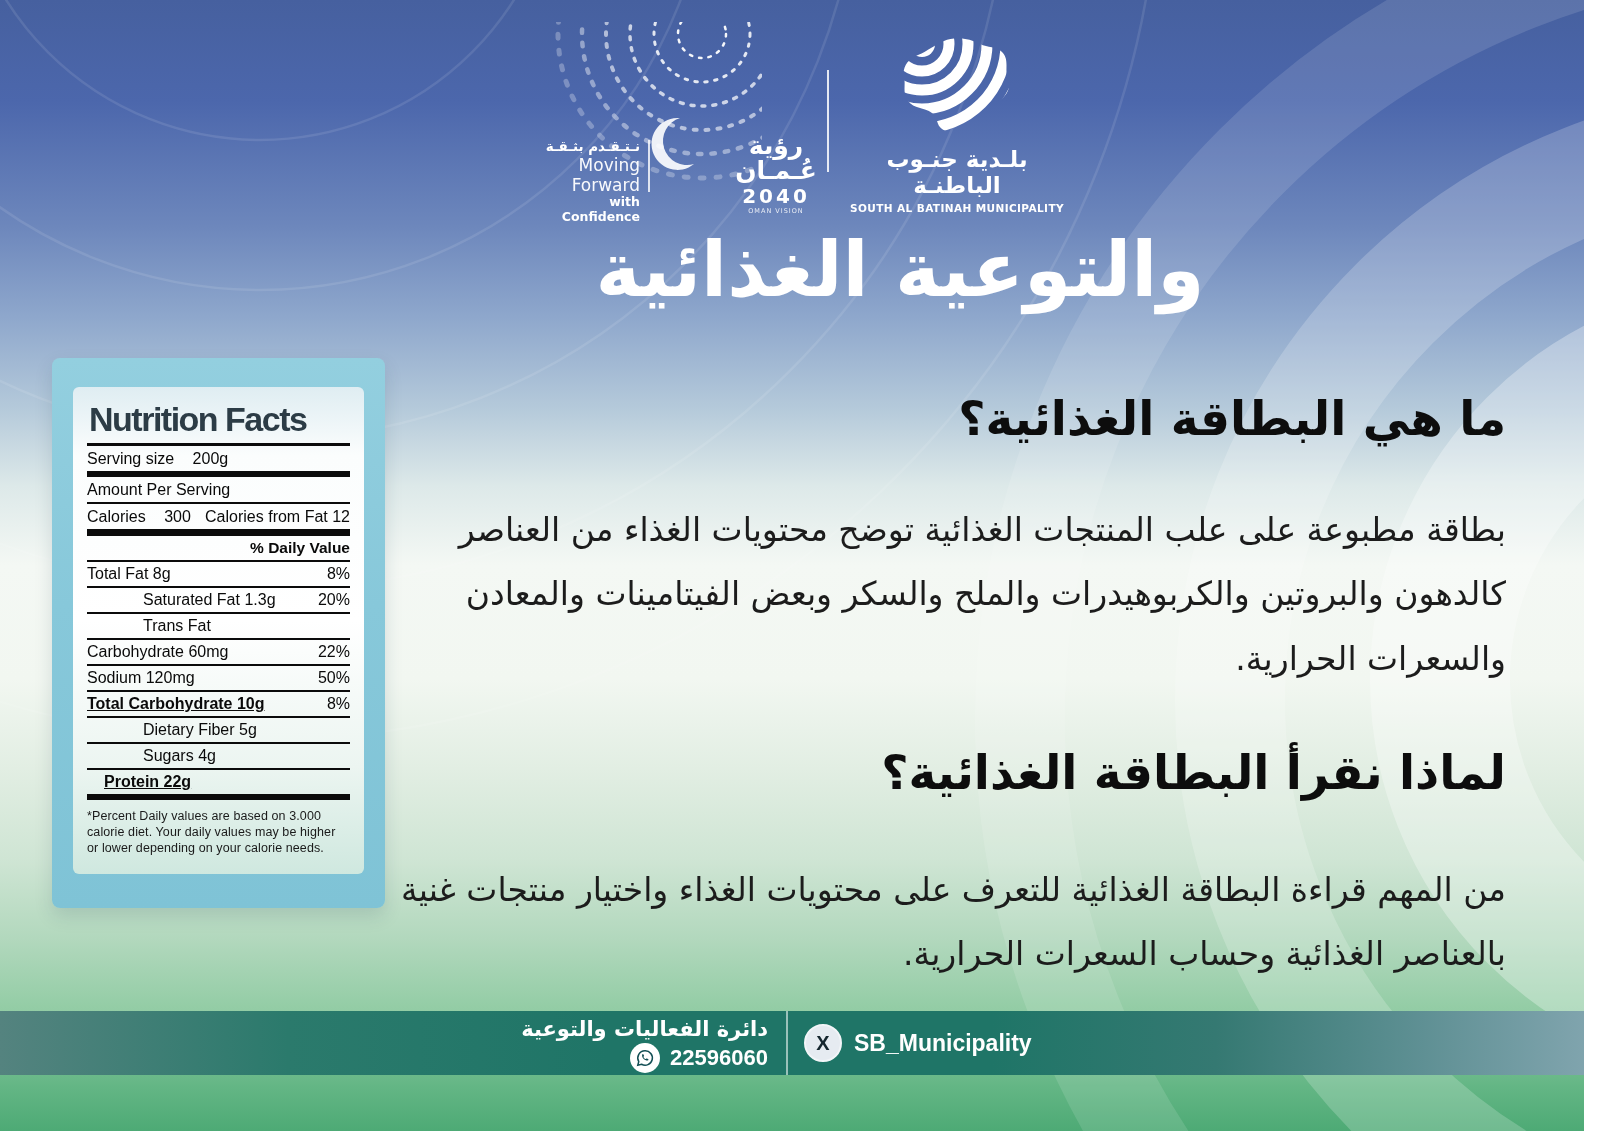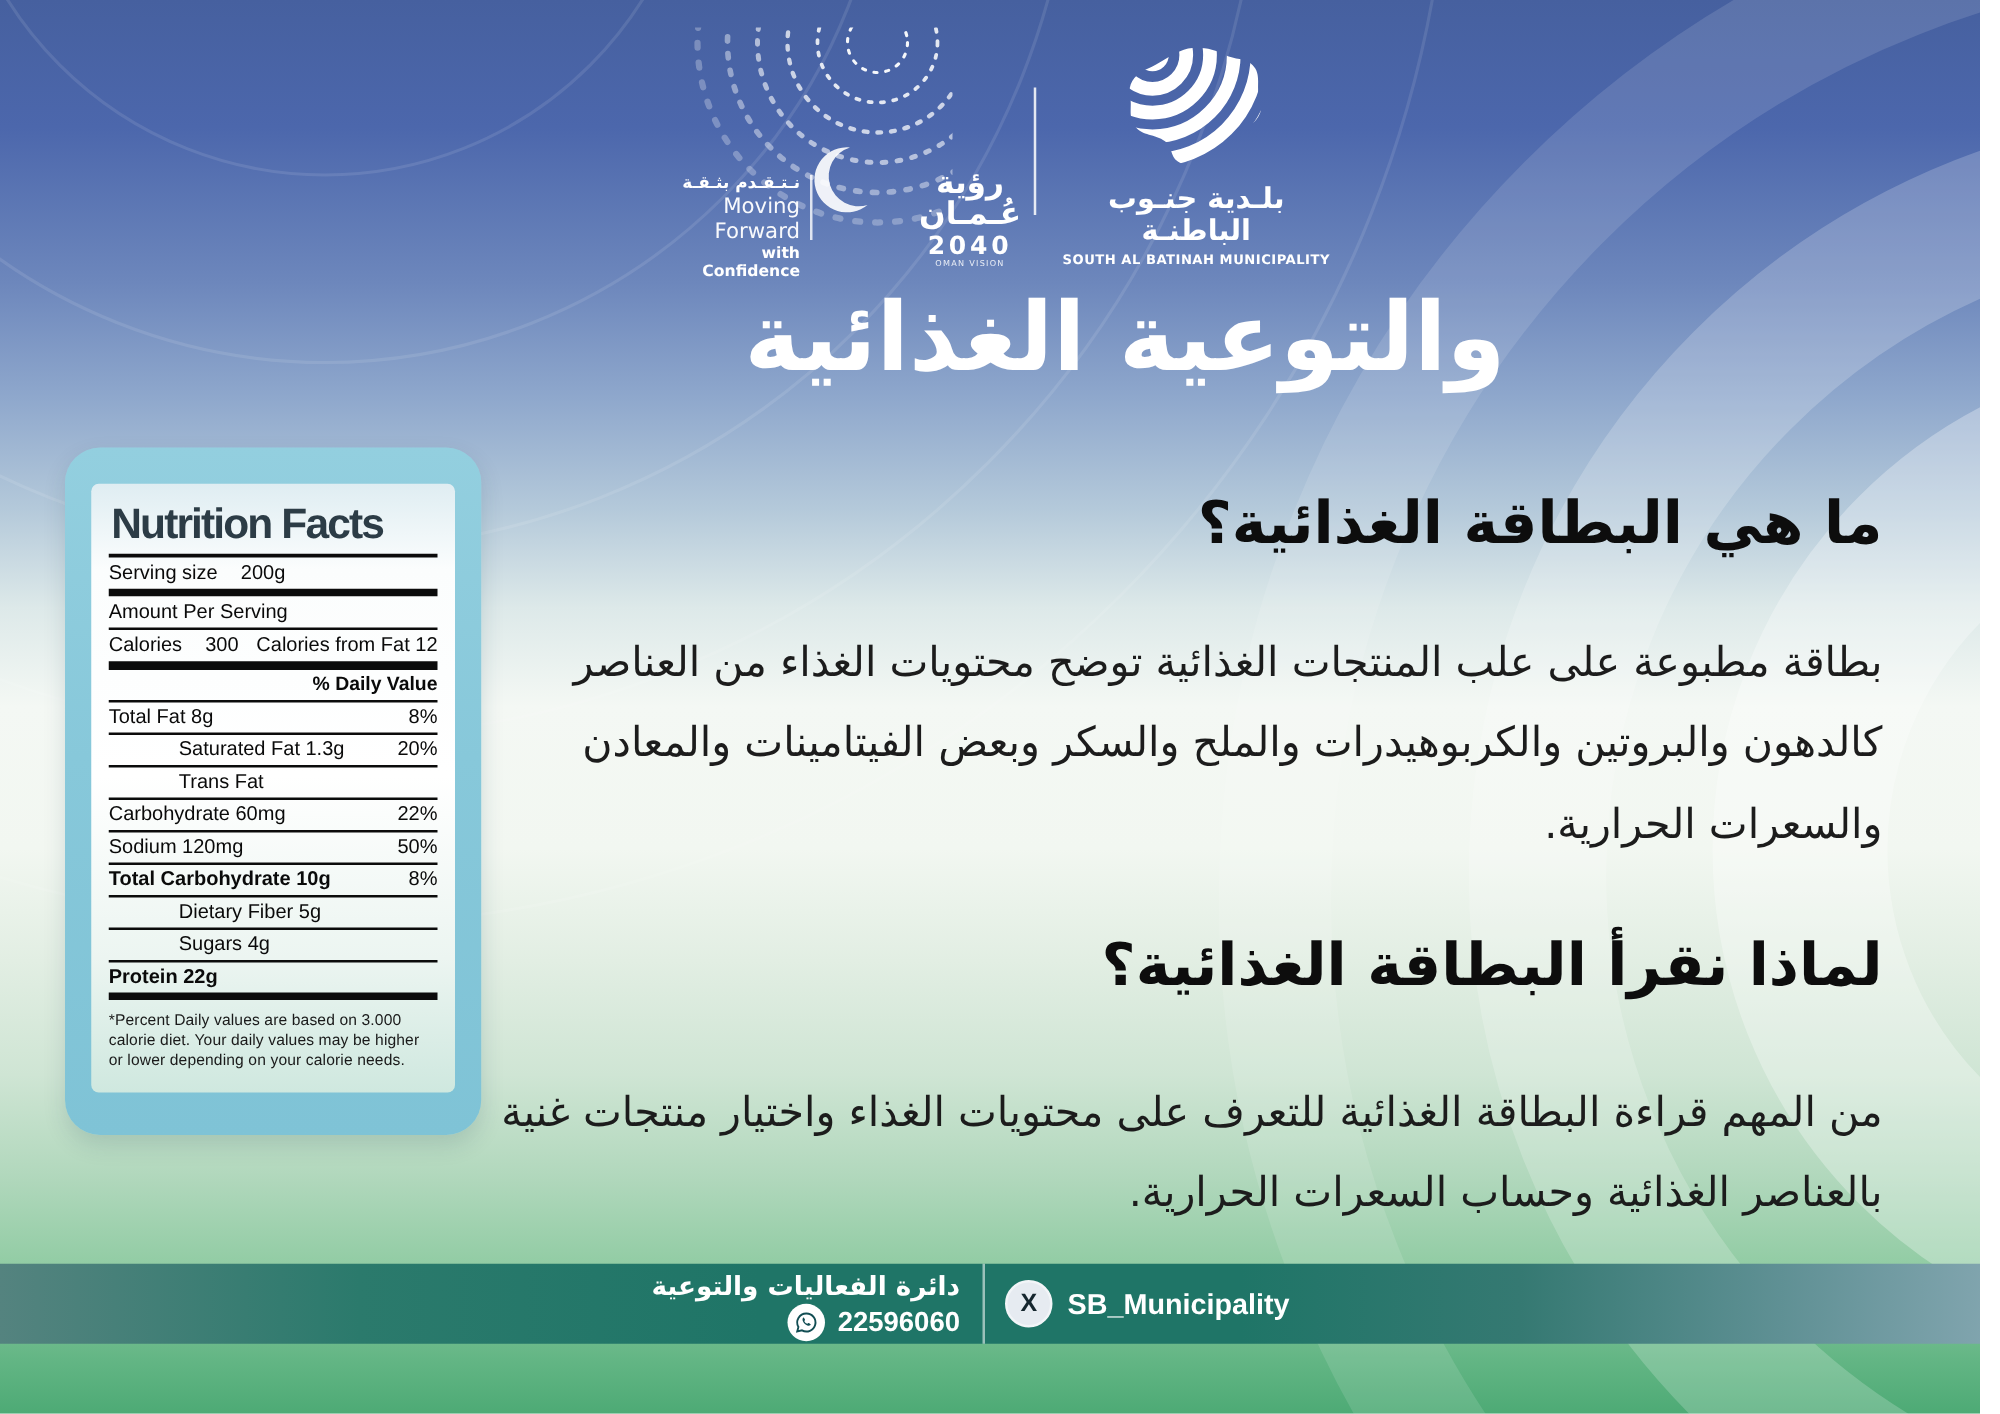--- a/index.html
+++ b/index.html
@@ -35,41 +35,41 @@
   
   .sec-h{position:absolute;right:78px;direction:rtl;font-size:47px;font-weight:bold;color:#0d0d0d;line-height:1.3;}
   .sec-h.h1{top:388px;}
   .sec-h.h2{top:742px;}
   .sec-p{position:absolute;right:78px;direction:rtl;text-align:right;color:#1c1c1c;
     font-size:33px;line-height:1.95;}
   .sec-p.p1{top:498px;width:1070px;}
   .sec-p.p2{top:858px;width:1120px;}
 
   
-  .nf-card{position:absolute;left:52px;top:358px;width:333px;height:550px;border-radius:28px;
+  .nf-card{position:absolute;left:52px;top:358px;width:333px;height:550px;border-radius:8px;
     background:linear-gradient(180deg,#93cfdf 0%,#87c8da 45%,#7fc3d6 100%);
     box-shadow:0 8px 18px rgba(30,60,80,.15);}
   .nf-inner{position:absolute;left:21px;right:21px;top:29px;bottom:34px;border-radius:6px;overflow:hidden;
     background:linear-gradient(180deg,#dfedf2 0%,#fbfdfd 14%,#ffffff 48%,#ecf5f1 78%,#cfe8df 100%);
     padding:10px 14px 0 14px;box-sizing:border-box;font-family:"Liberation Sans",sans-serif;color:#0a0a0a;}
   .nf-title{font-size:34px;font-weight:800;letter-spacing:-1.5px;color:#2c3c46;line-height:1.1;padding:4px 0 5px 2px;}
   .nf-line{height:2px;background:#0b0b0b;}
   .nf-line3{height:3px;background:#0b0b0b;}
   .nf-bar{height:6px;background:#0b0b0b;}
   .nf-bar7{height:7px;background:#0b0b0b;}
   .nf-simple{font-size:16px;padding:3px 0 2px;line-height:1.25;}
   .nf-cal{display:flex;justify-content:space-between;font-size:16px;padding:3px 0 2px;line-height:1.25;}
   .nf-cal .grp span{display:inline-block;}
   .nf-cal .grp .v{margin-left:14px;}
   .nf-daily{font-size:15.5px;font-weight:bold;text-align:right;padding:3px 0 2px;line-height:1.2;border-bottom:2px solid #0b0b0b;}
   .nf-row{display:flex;justify-content:space-between;align-items:flex-end;font-size:16px;
     padding:2.5px 0 1.5px;line-height:1.25;border-bottom:2px solid #0b0b0b;}
-  .nf-row.nob{border-bottom:none;}
+  .nf-row.nob{border-bottom:none;margin-left:17px;}
   .nf-row.indent .nf-l{padding-left:56px;}
-  .nf-row.bold .nf-l{font-weight:bold;}
+  .nf-row.bold .nf-l{font-weight:bold;text-decoration:underline;}
   .nf-micro{border-bottom:5px solid #0b0b0b;}
   .nf-mrow{display:flex;font-size:16px;line-height:1.25;}
   .nf-mrow.first{border-bottom:2px solid #0b0b0b;}
   .nf-mrow .cl{width:44%;border-right:3px solid #0b0b0b;padding:4px 0 3px;}
   .nf-mrow .cr{flex:1;padding:4px 0 3px 12px;}
   .nf-foot{font-size:12.5px;line-height:1.3;color:#1a1a1a;margin-top:8px;letter-spacing:.1px;}
 
   
   .footer-bar{position:absolute;left:0;top:1011px;width:1600px;height:64px;
     background:linear-gradient(90deg,#54837f 0%,#2b7a6c 18%,#1f7567 38%,#1f7567 62%,#357972 76%,#5f9094 89%,#83a6b0 100%);}

